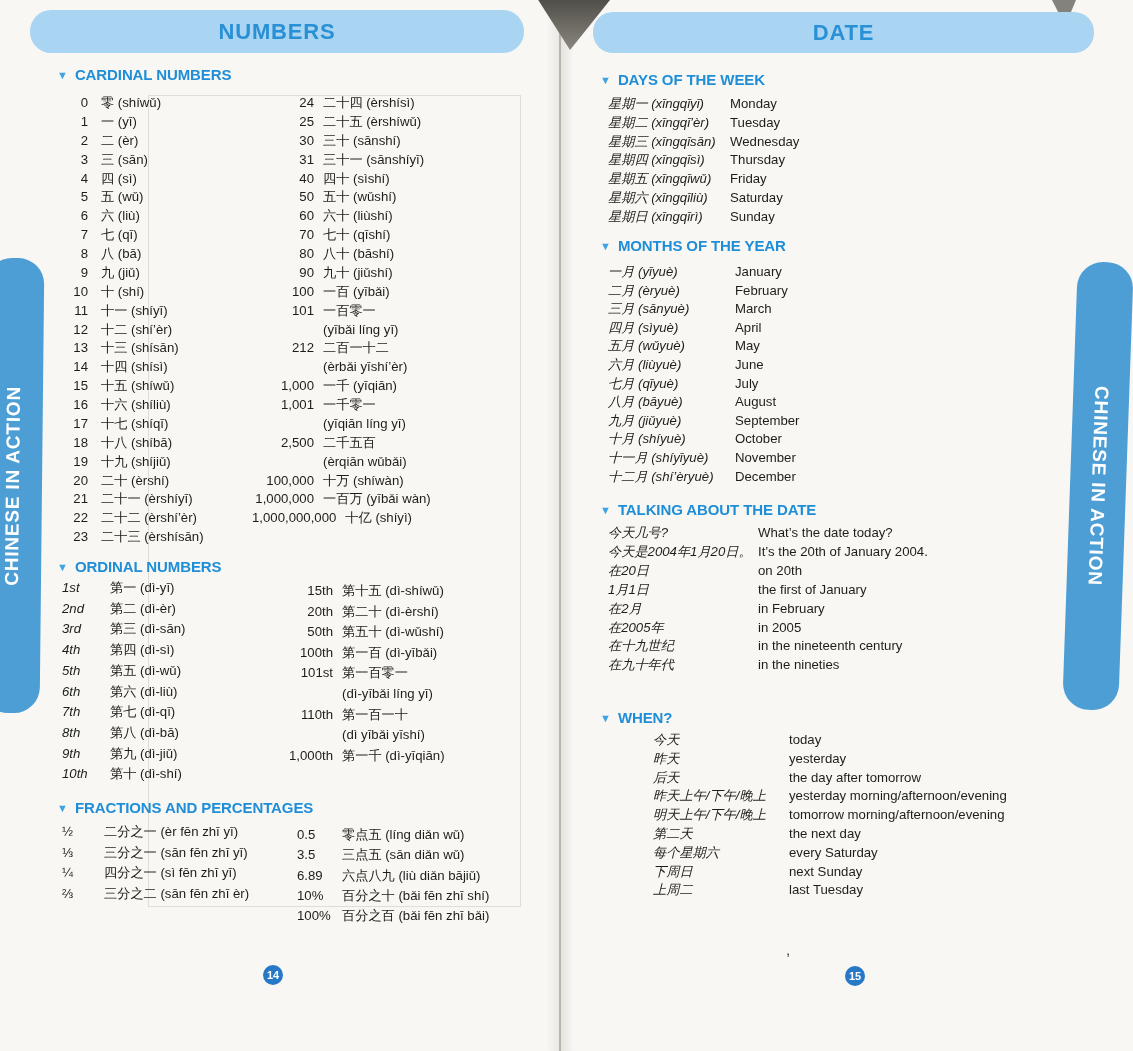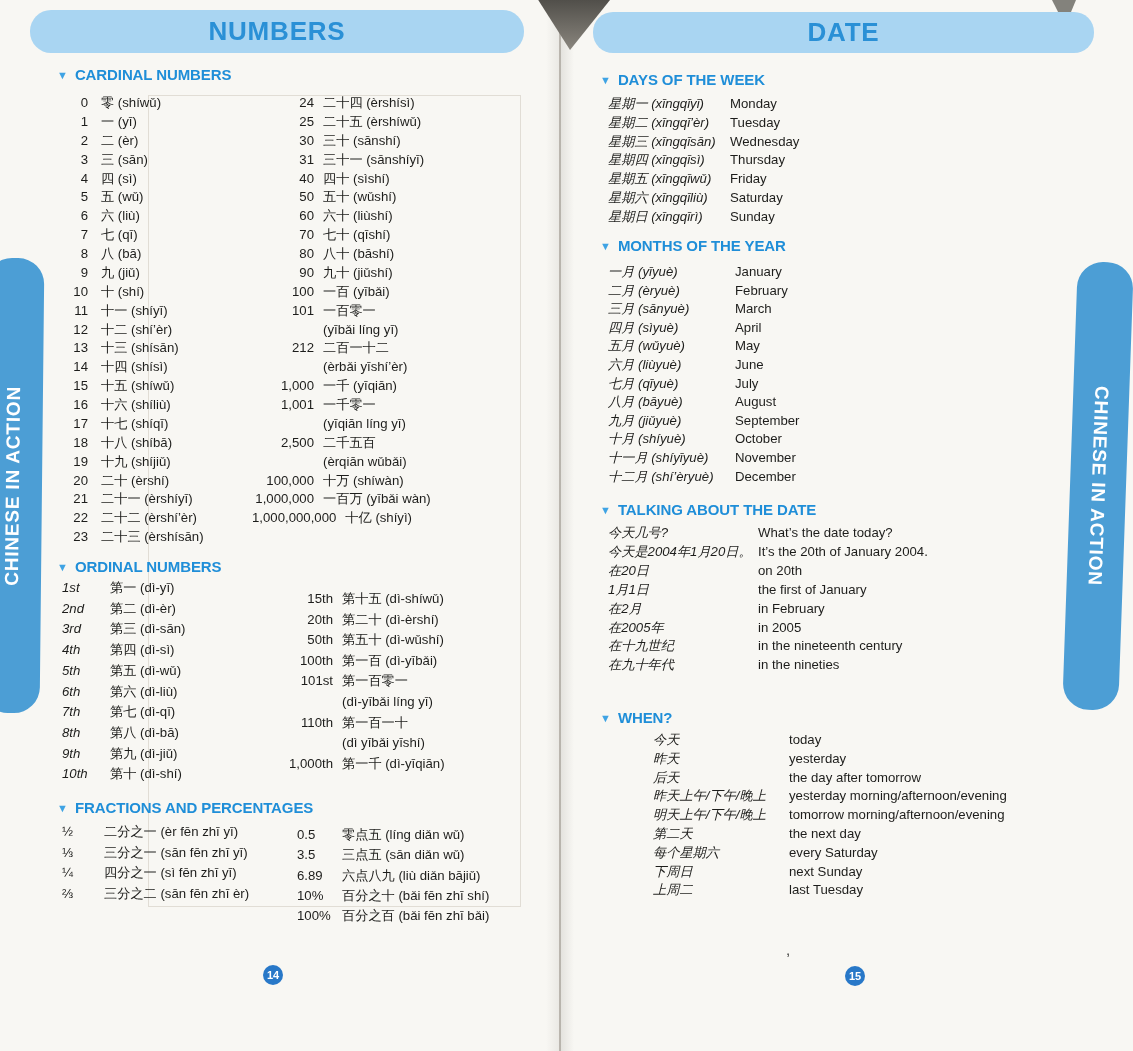--- a/index.html
+++ b/index.html
@@ -22,21 +22,21 @@
     background:linear-gradient(#514f4a,#8a867e);clip-path:polygon(3% 0,100% 0,46% 100%);}
   .corner-slash{position:absolute;left:1052px;top:0;width:24px;height:26px;background:#6f6d66;
     clip-path:polygon(0 0,100% 0,55% 100%);opacity:.85;}
   .ghost-box{position:absolute;left:148px;top:95px;width:371px;height:810px;
     border:1px solid rgba(165,155,138,0.28);}
 
   
   .titlebar{position:absolute;background:var(--header-bar-bg);display:flex;align-items:center;justify-content:center;}
   .titlebar.left{left:30px;top:10px;width:494px;height:43px;border-radius:21px;}
   .titlebar.right{left:593px;top:12px;width:501px;height:41px;border-radius:20px;}
-  .titlebar span{color:var(--header-text);font-weight:bold;font-size:26px;letter-spacing:.8px;}
+  .titlebar span{color:var(--header-text);font-weight:bold;font-size:22px;letter-spacing:.8px;}
 
   
   .shead{position:absolute;display:flex;align-items:baseline;gap:7px;white-space:nowrap;}
   .shead .marker{color:#3fa3e4;font-size:11px;transform:translateY(-1px);}
   .shead .lbl{color:var(--heading-blue);font-weight:bold;font-size:15px;letter-spacing:-0.1px;}
 
   
   .list{position:absolute;font-size:13.2px;color:var(--text);}
   .nrow,.prow{display:flex;white-space:nowrap;align-items:baseline;}
   .num{flex:0 0 auto;}
@@ -325,21 +325,21 @@
       </div>
       <div class="nrow">
         <span class="num">9th</span>
         <span class="txt">第九 (dì-jiǔ)</span>
       </div>
       <div class="nrow">
         <span class="num">10th</span>
         <span class="txt">第十 (dì-shí)</span>
       </div>
     </div>
-  <div class="list o2" style="left:288px;top:581px;margin-top:8px;">
+  <div class="list o2" style="left:288px;top:581px;">
       <div class="nrow">
         <span class="num">15th</span>
         <span class="txt">第十五 (dì-shíwǔ)</span>
       </div>
       <div class="nrow">
         <span class="num">20th</span>
         <span class="txt">第二十 (dì-èrshí)</span>
       </div>
       <div class="nrow">
         <span class="num">50th</span>

